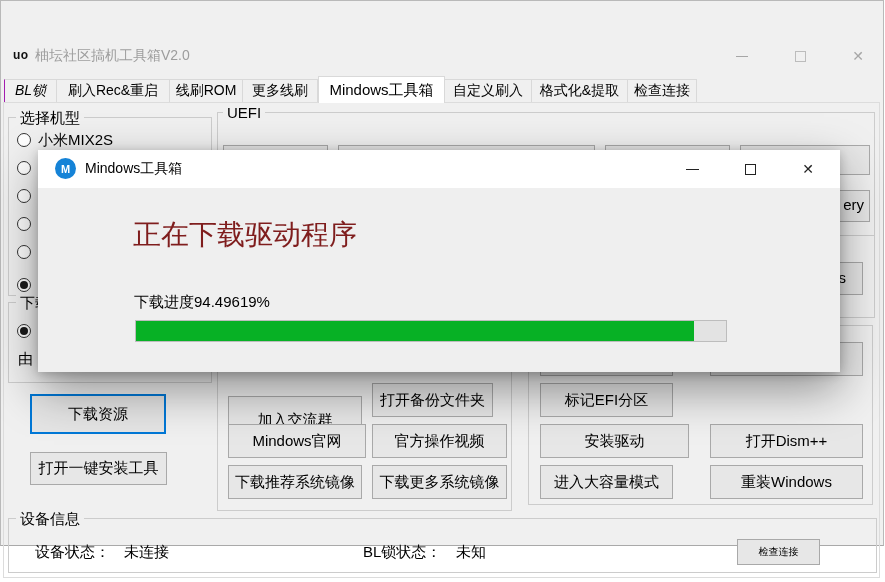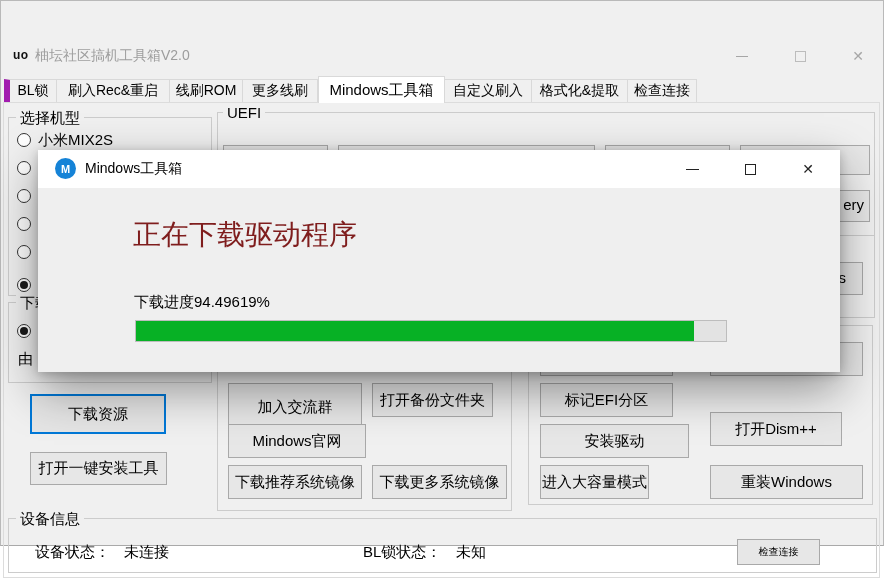--- a/index.html
+++ b/index.html
@@ -15,21 +15,21 @@
   .win-title { left:35px; top:47px; font-size:14px; color:#9d9d9d; }
   .winctl { width:42px; height:28px; top:42px; display:flex; align-items:center; justify-content:center;
             color:#a6a6a6; font-size:14px; cursor:default; }
   .winctl .sq { width:11px; height:11px; border:1px solid #bcbcbc; }
   .winctl .minl { width:12px; height:0; border-top:1px solid #a6a6a6; }
 
   
   .tabstrip { left:4px; top:79px; height:24px; display:flex; align-items:flex-end; }
   .tab { height:24px; border:1px solid #d9d9d9; border-left:none; background:#f0f0f0;
          display:flex; align-items:center; justify-content:center; font-size:14px; cursor:default; }
-  .tab:first-child { border-left:6px solid #a21caf; }
+  .tab:first-child { border-left:1px solid #a21caf;font-style:italic; }
   .tab.active { background:#fff; height:27px; font-size:15px; border-left:1px solid #d9d9d9;
                 border-bottom:none; position:relative; z-index:3; }
   .tabpage { left:3px; top:102px; width:877px; height:476px; border:1px solid #dcdcdc; }
 
   
   .gbox { border:1px solid #ccc; }
   .glabel { font-size:15px; background:#f0f0f0; padding:0 4px; z-index:2; }
 
   
   .radio { width:14px; height:14px; border:1px solid #333; border-radius:50%; background:#fff; }
@@ -143,49 +143,52 @@
   <div class="abs btn" style="left:740px;top:145px;width:130px;height:30px;"></div>
   <div class="abs btn" style="left:740px;top:190px;width:130px;height:32px;">
       <span class="frag" style="right:5px;top:5px;">ery</span>
     </div>
   <div class="abs hline" style="left:733px;top:235px;width:142px;"></div>
   <div class="abs btn" style="left:740px;top:262px;width:123px;height:33px;">
       <span class="frag" style="right:16px;top:6px;">s</span>
     </div>
 
   <div class="abs gbox" style="left:217px;top:368px;width:295px;height:143px;"></div>
-  <div class="abs btn" style="left:228px;top:383px;width:134px;height:48px;">
+  <div class="abs btn" style="left:228px;top:396px;width:134px;height:48px;">
       <span>加入交流群</span>
     </div>
   <div class="abs btn" style="left:228px;top:424px;width:138px;height:34px;">
       <span>Mindows官网</span>
     </div>
   <div class="abs btn" style="left:228px;top:465px;width:134px;height:34px;">
       <span>下载推荐系统镜像</span>
     </div>
   <div class="abs btn" style="left:372px;top:383px;width:121px;height:34px;">
       <span>打开备份文件夹</span>
+    </div>
+  <div class="abs btn" style="left:372px;top:424px;width:135px;height:34px;">
+      <span>官方操作视频</span>
     </div>
   <div class="abs btn" style="left:372px;top:465px;width:135px;height:34px;">
       <span>下载更多系统镜像</span>
     </div>
 
   <div class="abs gbox" style="left:528px;top:325px;width:345px;height:180px;"></div>
   <div class="abs btn" style="left:540px;top:342px;width:133px;height:34px;"></div>
   <div class="abs btn" style="left:710px;top:342px;width:153px;height:34px;"></div>
   <div class="abs btn" style="left:540px;top:383px;width:133px;height:34px;">
       <span>标记EFI分区</span>
     </div>
   <div class="abs btn" style="left:540px;top:424px;width:149px;height:34px;">
       <span>安装驱动</span>
     </div>
-  <div class="abs btn" style="left:540px;top:465px;width:109px;height:34px;">
+  <div class="abs btn" style="left:540px;top:465px;width:133px;height:34px;">
       <span>进入大容量模式</span>
     </div>
-  <div class="abs btn" style="left:710px;top:412px;width:132px;height:34px;">
+  <div class="abs btn" style="left:710px;top:424px;width:153px;height:34px;">
       <span>打开Dism++</span>
     </div>
   <div class="abs btn" style="left:710px;top:465px;width:153px;height:34px;">
       <span>重装Windows</span>
     </div>
 
   <div class="abs gbox" style="left:8px;top:518px;width:869px;height:55px;"></div>
   <span class="abs glabel" style="left:16px;top:510px;">设备信息</span>
   <span class="abs txt" style="left:35px;top:543px;">设备状态：</span>
   <span class="abs txt" style="left:124px;top:543px;">未连接</span>

